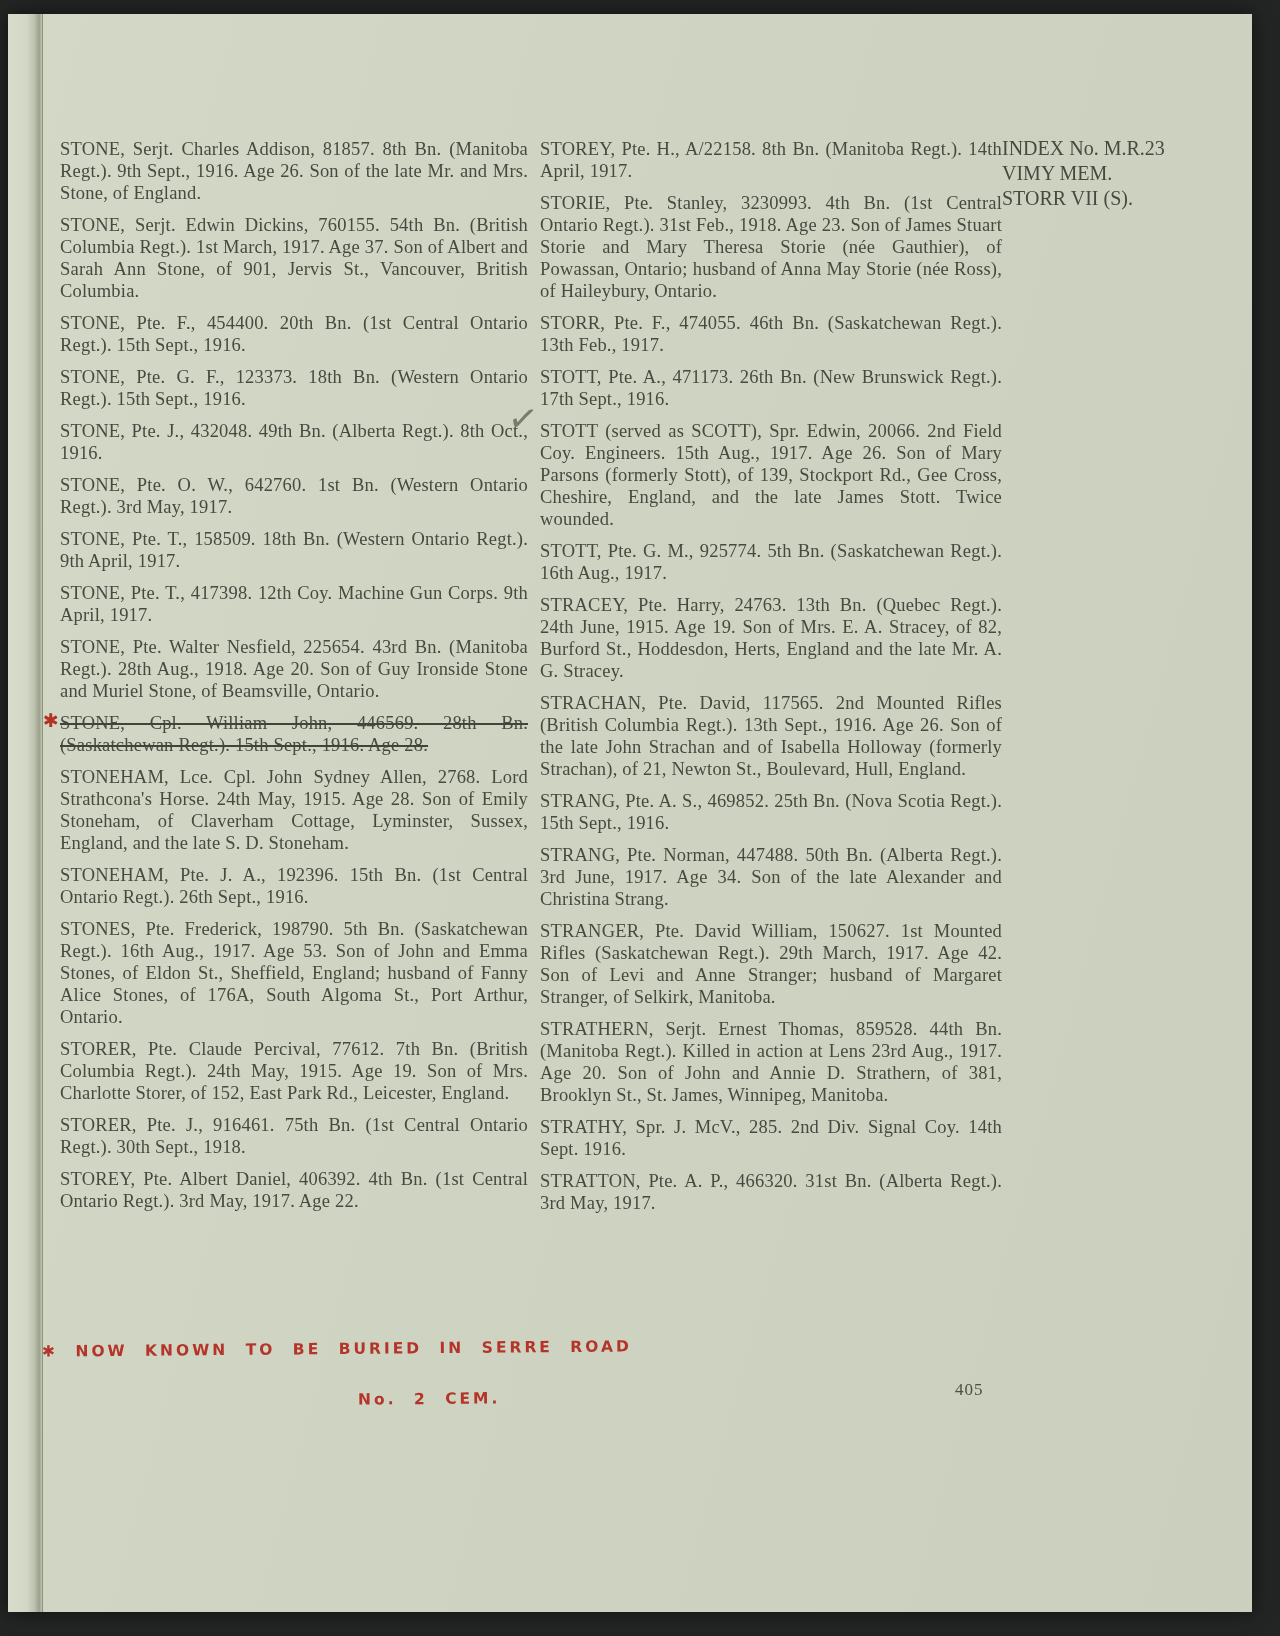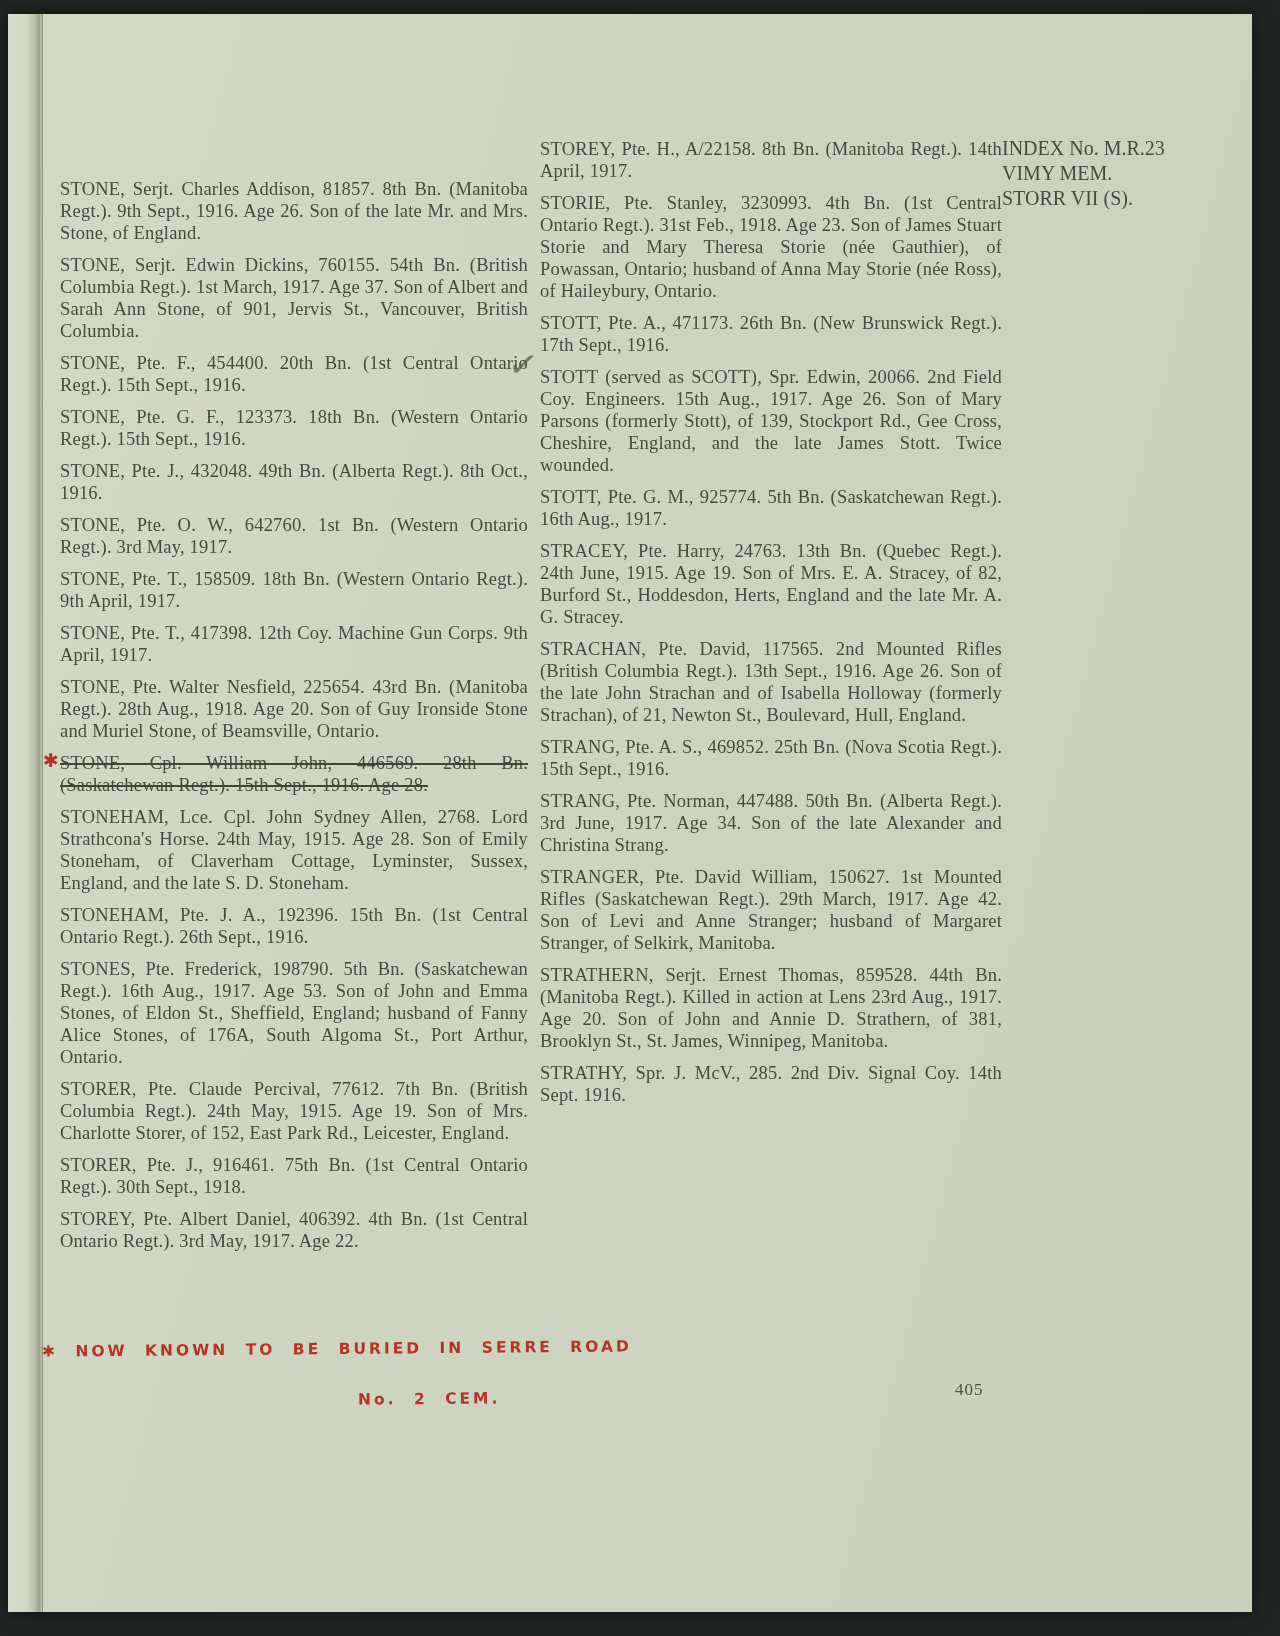--- a/index.html
+++ b/index.html
@@ -32,21 +32,21 @@
     border-right: 1px solid #8d937e;
   }
   .col {
     position: absolute;
     top: 124px;
     color: #454b40;
     font-size: 18.5px;
     line-height: 22px;
     letter-spacing: 0.2px;
   }
-  .col-left  { left: 52px;  width: 468px; margin-top: 40px; }
+  .col-left  { left: 52px;  width: 468px; }
   .col-right { left: 532px; width: 462px; }
   .entry {
     position: relative;
     margin: 0 0 10px 0;
     text-align: justify;
   }
   .entry .entry-text { text-decoration: none; }
   .entry.struck .entry-text {
     text-decoration: line-through;
     text-decoration-color: #3f4539;
@@ -126,30 +126,32 @@
         <p class="entry"><span class="entry-text">STONEHAM, Lce. Cpl. John Sydney Allen, 2768. Lord Strathcona's Horse. 24th May, 1915. Age 28. Son of Emily Stoneham, of Claverham Cottage, Lyminster, Sussex, England, and the late S. D. Stoneham.</span></p>
         <p class="entry"><span class="entry-text">STONEHAM, Pte. J. A., 192396. 15th Bn. (1st Central Ontario Regt.). 26th Sept., 1916.</span></p>
         <p class="entry"><span class="entry-text">STONES, Pte. Frederick, 198790. 5th Bn. (Saskatchewan Regt.). 16th Aug., 1917. Age 53. Son of John and Emma Stones, of Eldon St., Sheffield, England; husband of Fanny Alice Stones, of 176A, South Algoma St., Port Arthur, Ontario.</span></p>
         <p class="entry"><span class="entry-text">STORER, Pte. Claude Percival, 77612. 7th Bn. (British Columbia Regt.). 24th May, 1915. Age 19. Son of Mrs. Charlotte Storer, of 152, East Park Rd., Leicester, England.</span></p>
         <p class="entry"><span class="entry-text">STORER, Pte. J., 916461. 75th Bn. (1st Central Ontario Regt.). 30th Sept., 1918.</span></p>
         <p class="entry"><span class="entry-text">STOREY, Pte. Albert Daniel, 406392. 4th Bn. (1st Central Ontario Regt.). 3rd May, 1917. Age 22.</span></p>
       </div>
     <div class="col col-right">
         <p class="entry"><span class="entry-text">STOREY, Pte. H., A/22158. 8th Bn. (Manitoba Regt.). 14th April, 1917.</span></p>
         <p class="entry"><span class="entry-text">STORIE, Pte. Stanley, 3230993. 4th Bn. (1st Central Ontario Regt.). 31st Feb., 1918. Age 23. Son of James Stuart Storie and Mary Theresa Storie (née Gauthier), of Powassan, Ontario; husband of Anna May Storie (née Ross), of Haileybury, Ontario.</span></p>
+        <p class="entry"><span class="entry-text">STORR, Pte. F., 474055. 46th Bn. (Saskatchewan Regt.). 13th Feb., 1917.</span></p>
         <p class="entry"><span class="entry-text">STOTT, Pte. A., 471173. 26th Bn. (New Brunswick Regt.). 17th Sept., 1916.</span></p>
         <p class="entry"><span class="mark pencil-check">✓</span><span class="entry-text">STOTT (served as SCOTT), Spr. Edwin, 20066. 2nd Field Coy. Engineers. 15th Aug., 1917. Age 26. Son of Mary Parsons (formerly Stott), of 139, Stockport Rd., Gee Cross, Cheshire, England, and the late James Stott. Twice wounded.</span></p>
         <p class="entry"><span class="entry-text">STOTT, Pte. G. M., 925774. 5th Bn. (Saskatchewan Regt.). 16th Aug., 1917.</span></p>
         <p class="entry"><span class="entry-text">STRACEY, Pte. Harry, 24763. 13th Bn. (Quebec Regt.). 24th June, 1915. Age 19. Son of Mrs. E. A. Stracey, of 82, Burford St., Hoddesdon, Herts, England and the late Mr. A. G. Stracey.</span></p>
         <p class="entry"><span class="entry-text">STRACHAN, Pte. David, 117565. 2nd Mounted Rifles (British Columbia Regt.). 13th Sept., 1916. Age 26. Son of the late John Strachan and of Isabella Holloway (formerly Strachan), of 21, Newton St., Boulevard, Hull, England.</span></p>
         <p class="entry"><span class="entry-text">STRANG, Pte. A. S., 469852. 25th Bn. (Nova Scotia Regt.). 15th Sept., 1916.</span></p>
         <p class="entry"><span class="entry-text">STRANG, Pte. Norman, 447488. 50th Bn. (Alberta Regt.). 3rd June, 1917. Age 34. Son of the late Alexander and Christina Strang.</span></p>
         <p class="entry"><span class="entry-text">STRANGER, Pte. David William, 150627. 1st Mounted Rifles (Saskatchewan Regt.). 29th March, 1917. Age 42. Son of Levi and Anne Stranger; husband of Margaret Stranger, of Selkirk, Manitoba.</span></p>
         <p class="entry"><span class="entry-text">STRATHERN, Serjt. Ernest Thomas, 859528. 44th Bn. (Manitoba Regt.). Killed in action at Lens 23rd Aug., 1917. Age 20. Son of John and Annie D. Strathern, of 381, Brooklyn St., St. James, Winnipeg, Manitoba.</span></p>
         <p class="entry"><span class="entry-text">STRATHY, Spr. J. McV., 285. 2nd Div. Signal Coy. 14th Sept. 1916.</span></p>
+        <p class="entry"><span class="entry-text">STRATTON, Pte. A. P., 466320. 31st Bn. (Alberta Regt.). 3rd May, 1917.</span></p>
       </div>
 
     <div class="page-number">405</div>
 
     <div class="handwritten l1">✱ NOW KNOWN TO BE BURIED IN SERRE ROAD</div>
     <div class="handwritten l2">No. 2 CEM.</div>
   </div>
 </div>
 
 </body></html>

